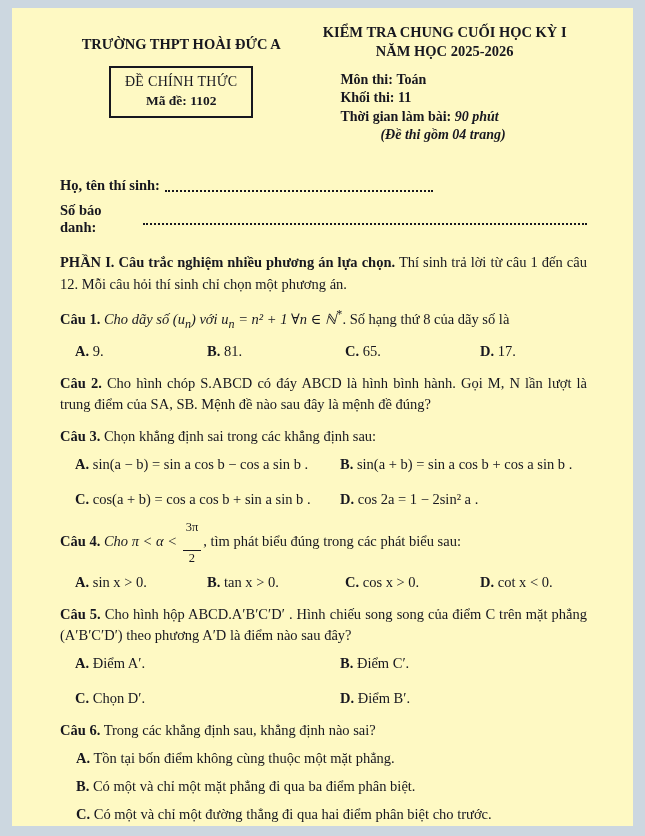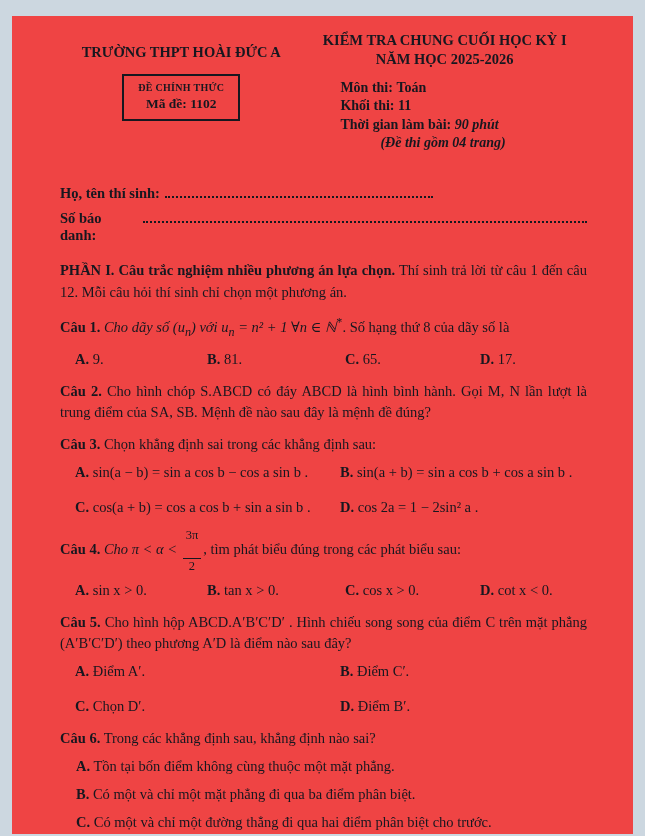--- a/index.html
+++ b/index.html
@@ -4,53 +4,53 @@
 <style>
   * { box-sizing: border-box; margin: 0; padding: 0; }
   html, body { width: 645px; height: 836px; }
   body {
     background: #ccd7e0;
     position: relative;
     font-family: "Liberation Serif", "DejaVu Serif", serif;
   }
   .page {
     position: absolute;
-    left: 12px; top: 16px;
+    left: 12px; top: 8px;
     width: 621px; height: 818px;
-    background: #ef4444;
+    background: #fef9c3;
     color: #17171f;
     padding: 12px 46px 8px 48px;
     overflow: hidden;
     font-size: 14.5px;
   }
 
   
   .header { display: flex; }
   .h-left { width: 46%; text-align: center; padding-top: 16px; }
   .school { font-weight: bold; font-size: 14.5px; white-space: nowrap; }
   .exam-box {
     display: inline-block;
     border: 2px solid #17171f;
     margin-top: 13px;
     padding: 6px 14px 7px;
   }
-  .box1 { font-weight: bold; font-size: 10px; letter-spacing: .3px; }
+  .box1 { font-weight: normal; font-size: 14px; letter-spacing: .3px; }
   .box2 { font-weight: bold; font-size: 13.5px; margin-top: 3px; }
   .h-right { width: 54%; text-align: center; padding-top: 4px; }
   .title1 { font-weight: bold; font-size: 14.5px; white-space: nowrap; }
   .title2 { font-weight: bold; font-size: 14.5px; margin-top: 2px; }
   .h-info { text-align: left; margin: 11px 0 0 38px; font-size: 14px; line-height: 1.32; }
   .h-info b { font-weight: bold; }
   .v { font-weight: bold; }
   .vi { font-weight: bold; font-style: italic; }
   .pages-note { font-weight: bold; font-style: italic; margin-left: 40px; }
 
   
   .student { margin-top: 32px; }
-  .s-row { display: flex; align-items: flex-start; margin-bottom: 8px; font-weight: bold; }
+  .s-row { display: flex; align-items: center; margin-bottom: 8px; font-weight: bold; }
   .dots { border-bottom: 2.2px dotted #17171f; height: 13px; margin-left: 5px; }
   .dots-name { width: 268px; }
   .dots-id { width: 462px; }
 
   
   .part1 { margin-top: 16px; line-height: 1.5; text-align: justify; }
   .part1 b { font-weight: bold; }
 
   
   .question { margin-top: 11px; line-height: 1.45; }

